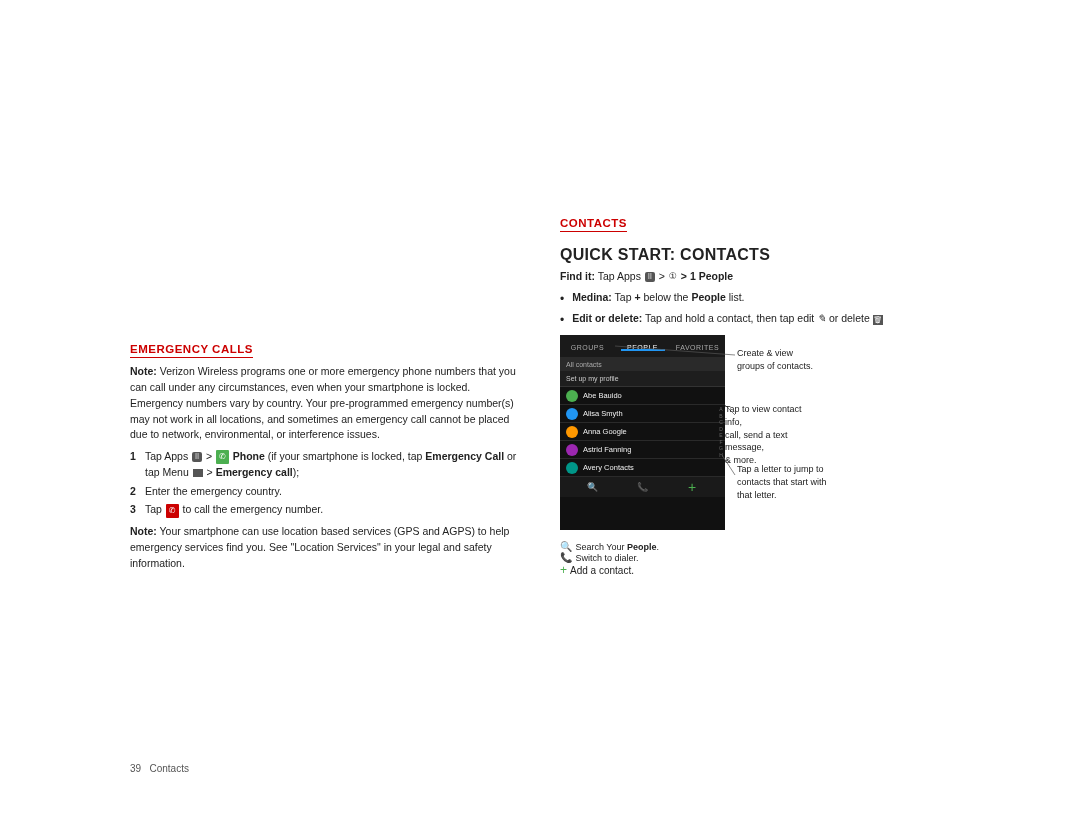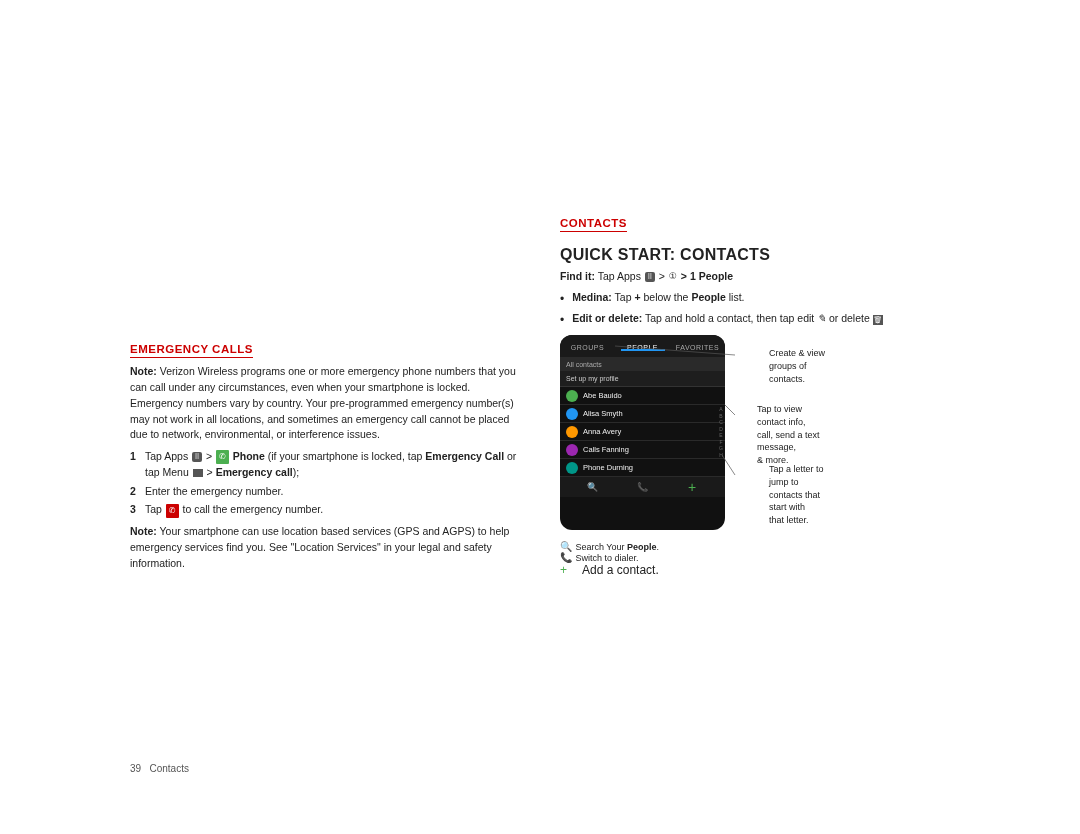--- a/index.html
+++ b/index.html
@@ -97,21 +97,21 @@
     .bullet-list li::before {
       content: '•';
       font-size: 12px;
       margin-left: -8px;
       margin-right: 4px;
       color: #222;
     }
     .phone-screen {
       width: 165px;
       background: #111;
-      border-radius: 12px;
+      border-radius: 0;
       overflow: hidden;
       position: relative;
     }
     
     .phone-tabs {
       display: flex;
       background: #1a1a1a;
       height: 22px;
       align-items: center;
     }
@@ -285,21 +285,20 @@
     .contacts-section-gap {
       margin-top: 8px;
     }
     
     .annotation-block {
       position: absolute;
       font-size: 9px;
       color: #222;
       line-height: 1.4;
       max-width: 100px;
-      margin-left: 32px;
     }
     .bottom-icon-item {
       display: flex;
       align-items: center;
       gap: 3px;
       font-size: 9px;
       color: #222;
     }
     .contacts-bottom-area {
       margin-top: 6px;
@@ -325,21 +324,21 @@
           <span>
             Tap Apps <span class="icon-apps">⠿</span> &gt;
             <span class="green-box">✆</span>
             <b>Phone</b> (if your smartphone is locked, tap <b>Emergency Call</b> or tap Menu
             <span class="icon-menu"></span>
             &gt; <b>Emergency call</b>);
           </span>
         </li>
         <li>
           <span class="num">2</span>
-          <span>Enter the emergency number.</span>
+          <span>Enter the emergency country.</span>
         </li>
         <li>
           <span class="num">3</span>
           <span>
             Tap <span class="red-icon">✆</span> to call the emergency number.
           </span>
         </li>
       </ol>
 
       <p class="body-text">
@@ -394,29 +393,29 @@
             <div class="phone-contact">
               <div class="contact-avatar"></div>
               <span>Abe Bauido</span>
             </div>
             <div class="phone-contact">
               <div class="contact-avatar blue"></div>
               <span>Alisa Smyth</span>
             </div>
             <div class="phone-contact">
               <div class="contact-avatar orange"></div>
-              <span>Anna Avery</span>
+              <span>Anna Google</span>
             </div>
             <div class="phone-contact">
               <div class="contact-avatar purple"></div>
-              <span>Calls Fanning</span>
+              <span>Astrid Fanning</span>
             </div>
             <div class="phone-contact">
               <div class="contact-avatar teal"></div>
-              <span>Phone Durning</span>
+              <span>Avery Contacts</span>
             </div>
 
             <div class="alpha-sidebar">
               <span class="alpha-letter">A</span>
               <span class="alpha-letter">B</span>
               <span class="alpha-letter">C</span>
               <span class="alpha-letter">D</span>
               <span class="alpha-letter">E</span>
               <span class="alpha-letter">F</span>
               <span class="alpha-letter">G</span>
@@ -458,21 +457,21 @@
         <div class="bottom-icon-item">
           <span style="font-size:10px;">🔍</span>
           <span style="font-size:9px;">Search Your <b>People</b>.</span>
         </div>
         <div class="bottom-icon-item">
           <span style="font-size:10px;">📞</span>
           <span style="font-size:9px;">Switch to dialer.</span>
         </div>
         <div class="bottom-icon-item">
           <span style="font-size:12px; font-weight:300; color:#4caf50;">+</span>
-          <span style="font-size:12px;margin-left:12px;">Add a contact.</span>
+          <span style="font-size:10px;">Add a contact.</span>
         </div>
       </div>
     </div>
 
   </div>
 
   <div class="page-number">
     <span>39</span>&nbsp;&nbsp;&nbsp;<span>Contacts</span>
   </div>
 </div>

